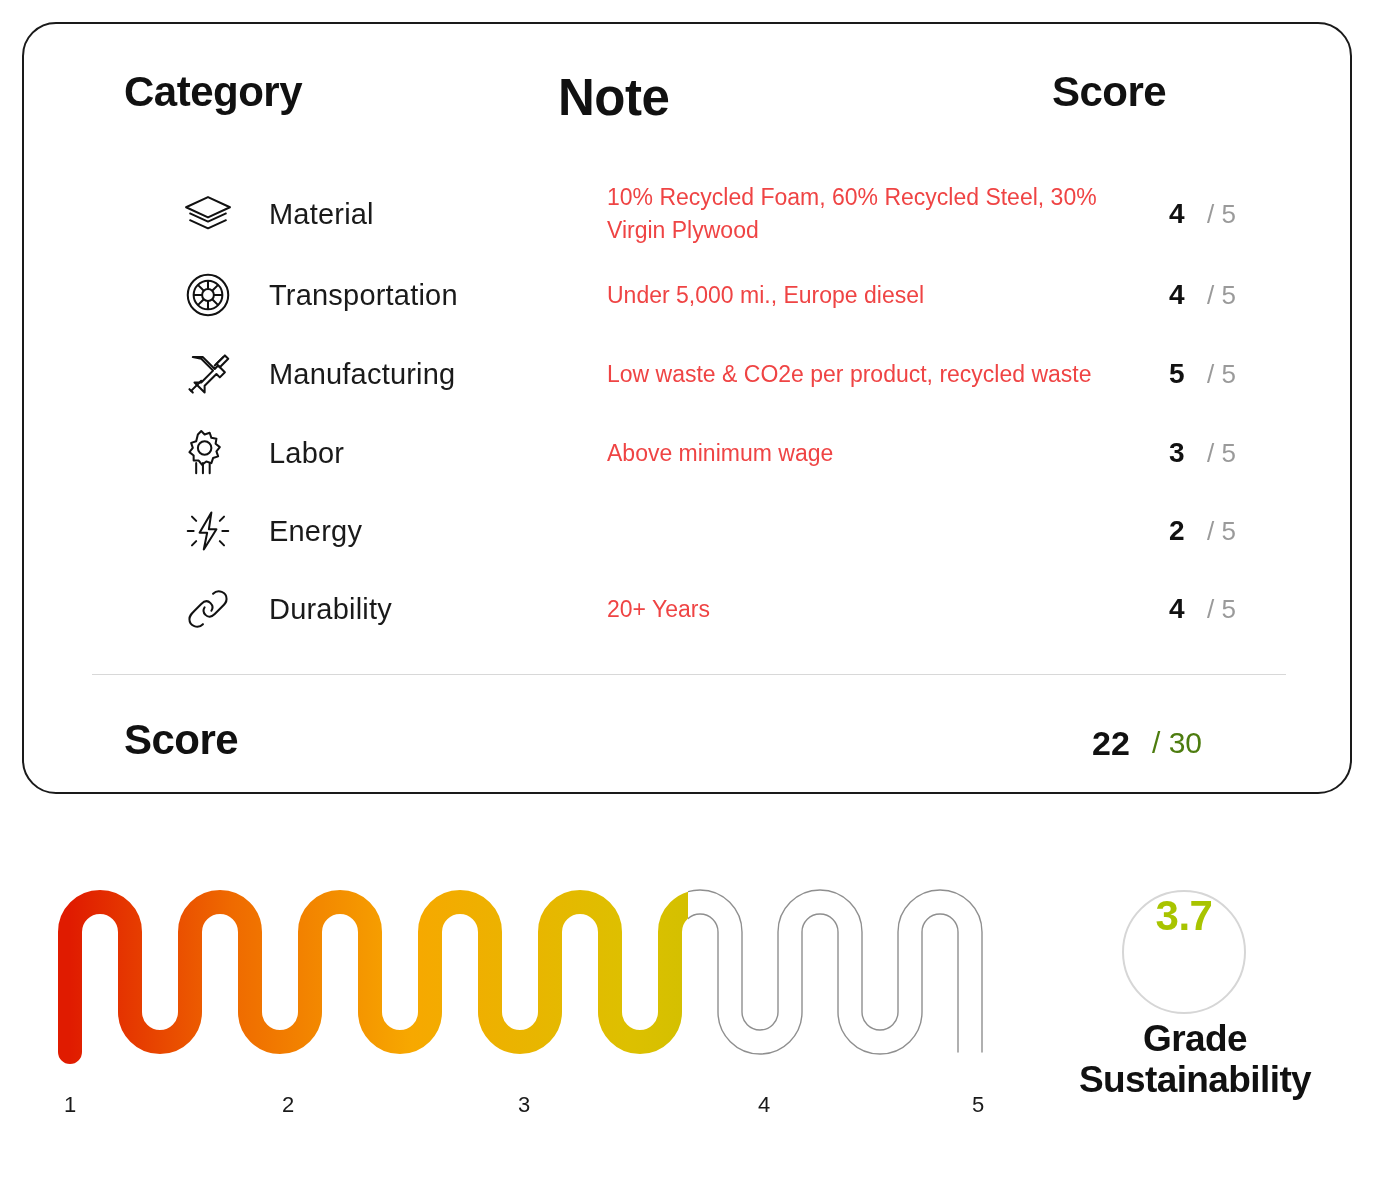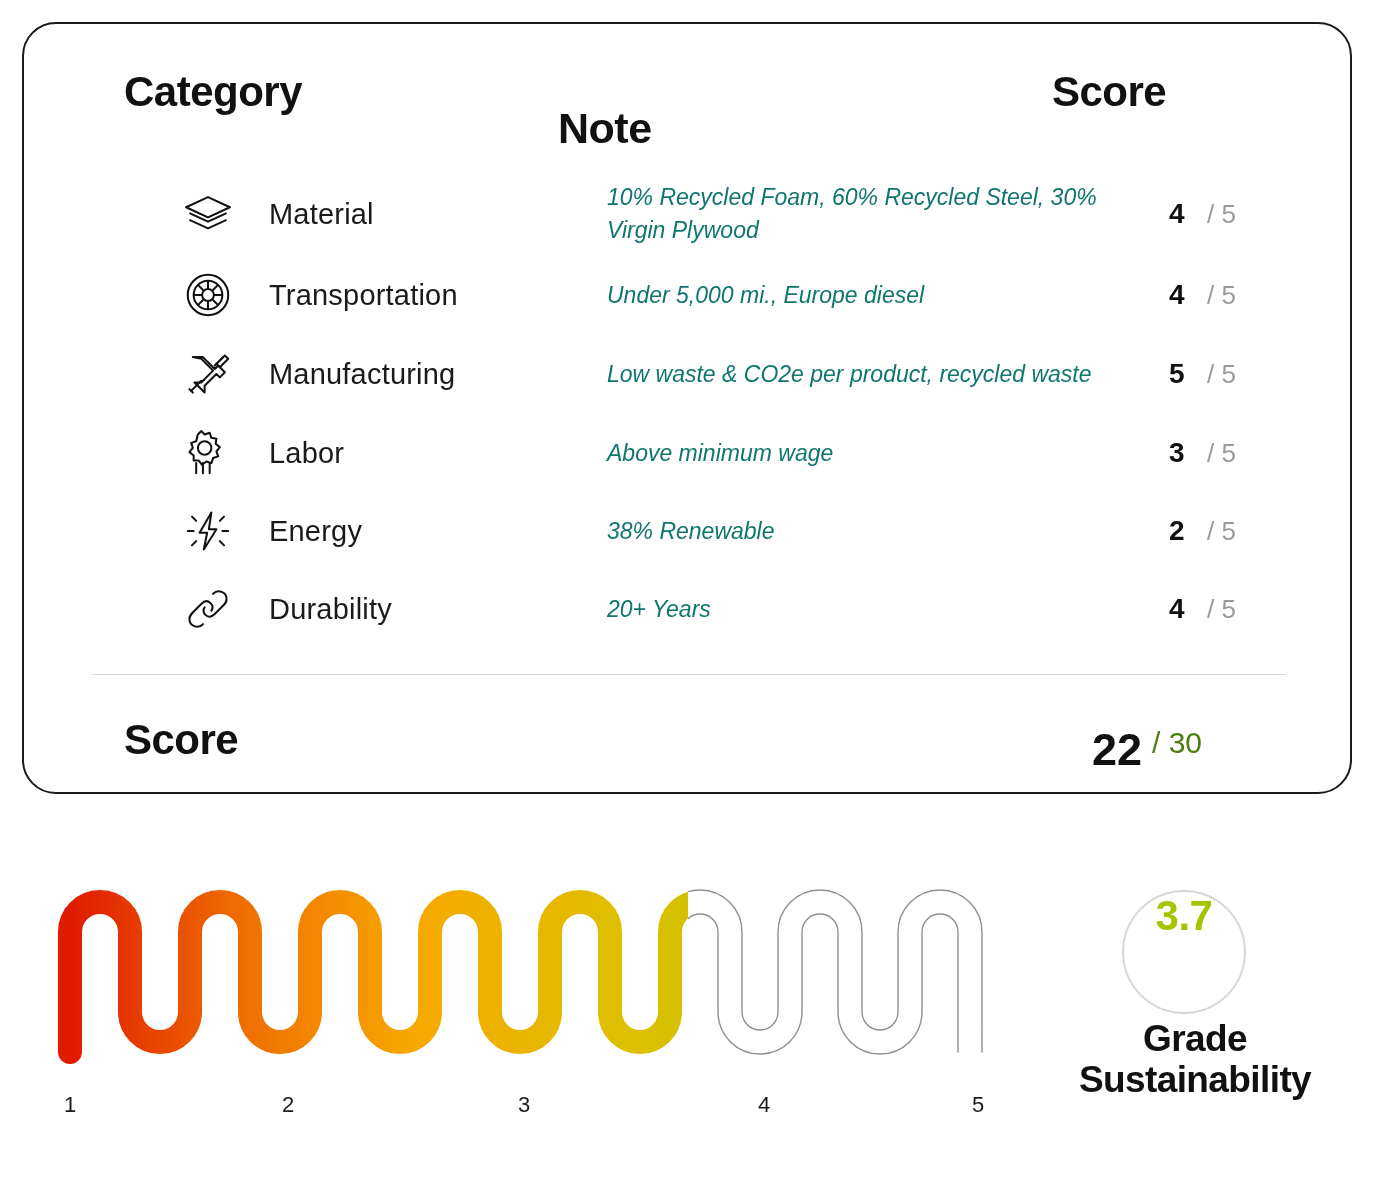--- a/index.html
+++ b/index.html
@@ -47,24 +47,23 @@
     left: 100px;
     top: 0;
     font-size: 42px;
     font-weight: 700;
     letter-spacing: -0.5px;
   }
   .head .h-note {
     position: absolute;
     left: 534px;
     top: 0;
-    font-size: 43px;
+    font-size: 51px;
     font-weight: 700;
     letter-spacing: -0.5px;
-    margin-top: 36px;
   }
   .head .h-score {
     position: absolute;
     left: 1028px;
     top: 0;
     font-size: 42px;
     font-weight: 700;
     letter-spacing: -0.5px;
   }
 
@@ -106,22 +105,21 @@
     letter-spacing: 0.2px;
   }
   .row .note {
     position: absolute;
     left: 534px;
     top: 50%;
     transform: translateY(-50%);
     width: 500px;
     font-size: 23px;
     line-height: 1.42;
-    color: #0f766e;
-    font-style: italic;
+    color: #ef4444;
   }
   .row .score {
     position: absolute;
     left: 1096px;
     top: 50%;
     transform: translateY(-50%);
     font-size: 28px;
     font-weight: 700;
     color: #111;
   }
@@ -149,21 +147,21 @@
     left: 100px;
     top: 692px;
     font-size: 42px;
     font-weight: 700;
     letter-spacing: -0.5px;
   }
   .total-score {
     position: absolute;
     left: 1068px;
     top: 700px;
-    font-size: 45px;
+    font-size: 34px;
     font-weight: 700;
   }
   .total-max {
     position: absolute;
     left: 1128px;
     top: 702px;
     font-size: 30px;
     color: #4d7c0f;
   }
 
@@ -305,21 +303,20 @@
       </div>
 
       <div class="row">
         <div class="icon">
           <svg viewBox="0 0 64 64" fill="none" stroke="#111" stroke-width="2.4" stroke-linecap="round" stroke-linejoin="round">
             <path d="M36 10 L22 34 L31 34 L27 54 L42 30 L33 30 Z"></path>
             <path d="M8 32 L15 32 M49 32 L56 32 M13 15 L18 20 M46 44 L51 49 M13 49 L18 44 M46 20 L51 15"></path>
           </svg>
         </div>
         <div class="cat">Energy</div>
-        <div class="note">38% Renewable</div>
         <div class="score">2</div>
         <div class="score-max">/ 5</div>
       </div>
 
       <div class="row">
         <div class="icon">
           <svg viewBox="0 0 64 64" fill="none" stroke="#111" stroke-width="2.4" stroke-linecap="round">
             <path d="M38 14 C44 8 54 12 54 20 C54 24 52 26 48 30 L40 38 C36 42 32 42 29 39 C26 36 26 33 28 30"></path>
             <path d="M26 50 C20 56 10 52 10 44 C10 40 12 38 16 34 L24 26 C28 22 32 22 35 25 C38 28 38 31 36 34"></path>
           </svg>

